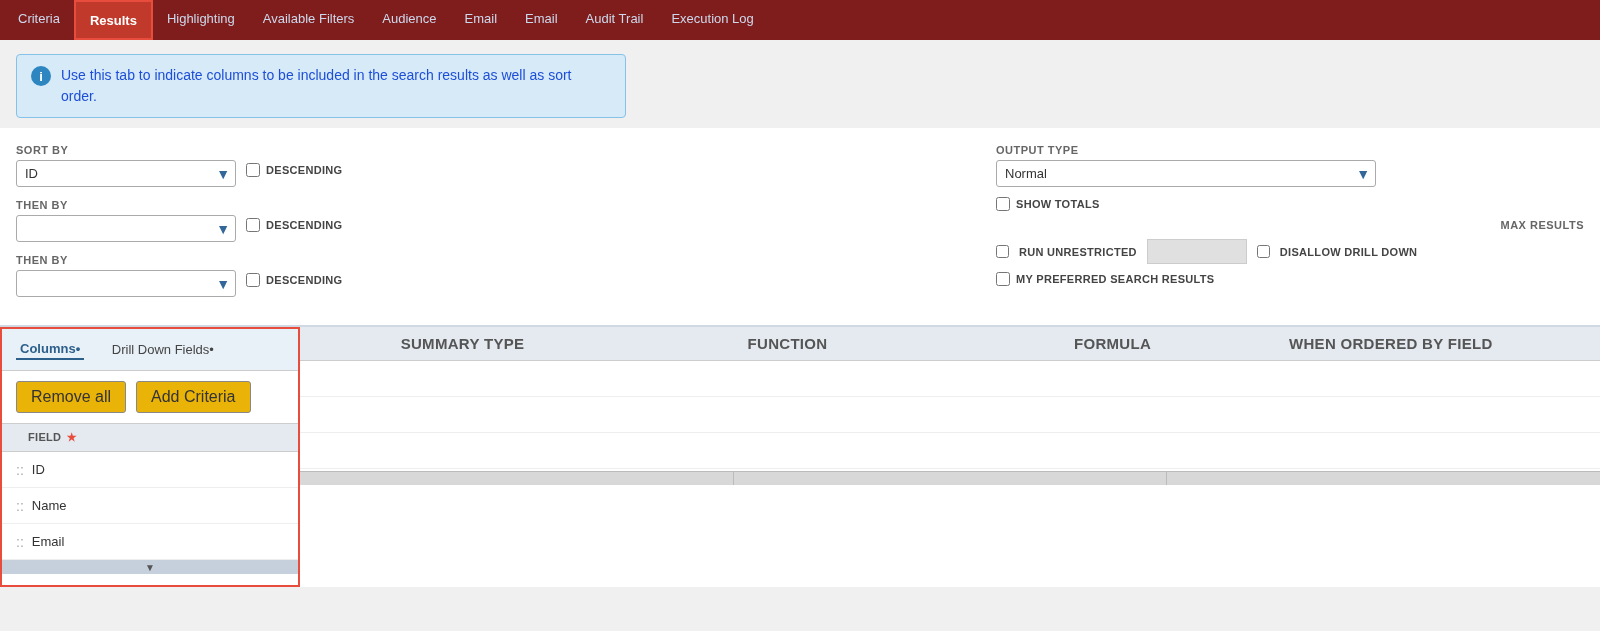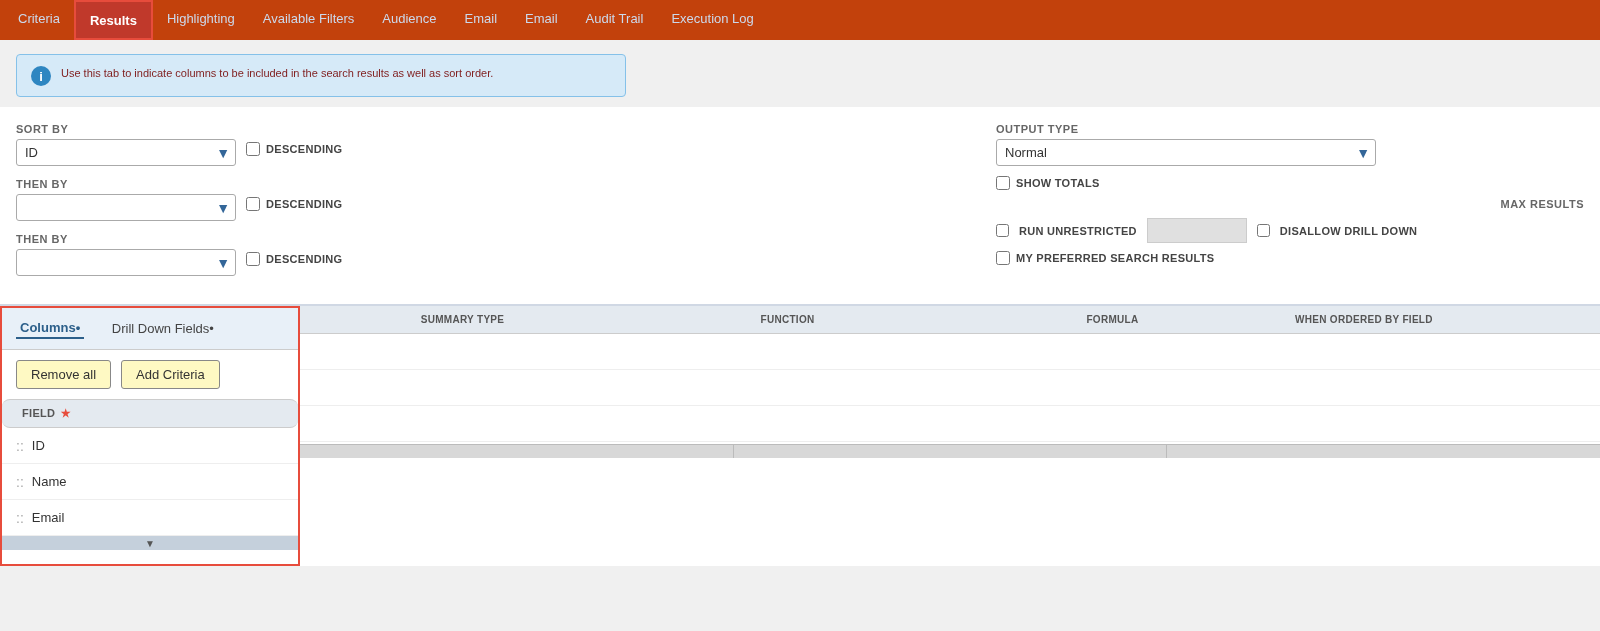--- a/index.html
+++ b/index.html
@@ -1,20 +1,20 @@
 <!DOCTYPE html>
 <html><head>
   <meta charset="utf-8">
   <style>
     * { box-sizing: border-box; margin: 0; padding: 0; }
     body { font-family: Arial, sans-serif; font-size: 13px; background: #f0f0f0; color: #333; }
 
     
     .top-nav {
-      background: #c2410c;
+      background: #7f1d1d;
       display: flex;
       align-items: stretch;
       height: 40px;
       padding: 0 4px;
     }
     .top-nav .nav-item {
       color: #ccd9ec;
       padding: 0 14px;
       display: flex;
       align-items: center;
@@ -51,22 +51,22 @@
       color: white;
       font-size: 13px;
       font-weight: bold;
       display: flex;
       align-items: center;
       justify-content: center;
       flex-shrink: 0;
       margin-top: 1px;
     }
     .info-text {
-      font-size: 11px;
-      color: #7f1d1d;
+      font-size: 14px;
+      color: #1d4ed8;
       line-height: 1.5;
     }
 
     .field-group {
       margin-bottom: 12px;
     }
     .field-label {
       font-size: 11px;
       color: #666;
       font-weight: bold;
@@ -163,38 +163,38 @@
       color: #444;
       cursor: pointer;
     }
     .columns-actions {
       padding: 10px 14px;
       display: flex;
       gap: 10px;
     }
     .btn {
       border: 1px solid #888;
-      background: #fef9c3;
+      background: #eab308;
       padding: 6px 14px;
-      font-size: 13px;
+      font-size: 16px;
       cursor: pointer;
       border-radius: 3px;
       color: #333;
     }
     .table-header-row {
       display: flex;
       background: #e4eaf0;
       border-bottom: 1px solid #ccc;
     }
     .table-header-cell {
-      font-size: 10px;
+      font-size: 15px;
       font-weight: bold;
       text-transform: uppercase;
       color: #555;
-      padding: 8px 20px;
+      padding: 8px 14px;
       letter-spacing: 0.3px;
     }
     .table-header-cell.summary-col { flex: 1; text-align: center; }
     .table-header-cell.function-col { flex: 1; text-align: center; }
     .table-header-cell.formula-col { flex: 1; text-align: center; }
     .table-header-cell.ordered-col { flex: 1; text-align: left; }
 
     .required-star {
       color: #e74c3c;
       margin-left: 2px;
@@ -394,21 +394,21 @@
       <span class="columns-header-tab2">
         <span>Drill Down Fields</span><span>•</span>
       </span>
     </div>
 
     <div class="columns-actions">
       <button class="btn">Remove all</button>
       <button class="btn">Add Criteria</button>
     </div>
 
-    <div style="background:#e4eaf0; display:flex; border-top:1px solid #ccc; border-bottom:1px solid #ccc; padding:7px 20px;border-radius:8px;">
+    <div style="background:#e4eaf0; display:flex; border-top:1px solid #ccc; border-bottom:1px solid #ccc; padding:7px 26px;">
       <span style="font-size:11px; font-weight:bold; text-transform:uppercase; color:#555; letter-spacing:0.3px;">
         <span>FIELD</span><span class="required-star"> ★</span>
       </span>
     </div>
 
     <div>
       <div class="table-body-row">
         <div class="table-cell" style="flex:1; display:flex; align-items:center; gap:8px;">
           <span class="drag-handle">::</span>
           <span>ID</span>

